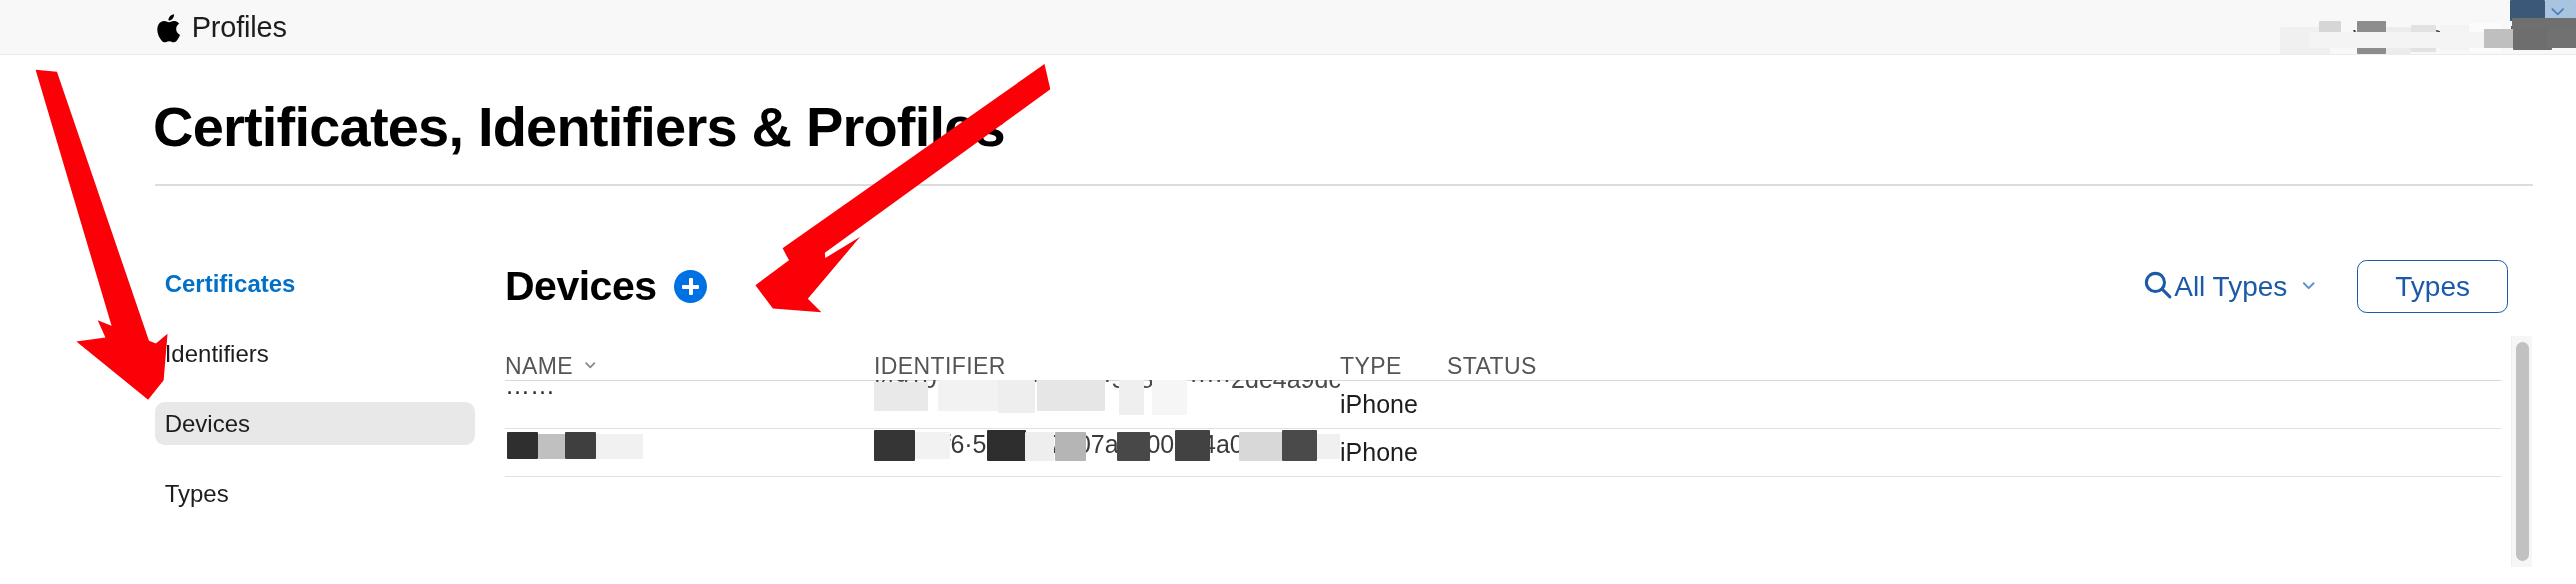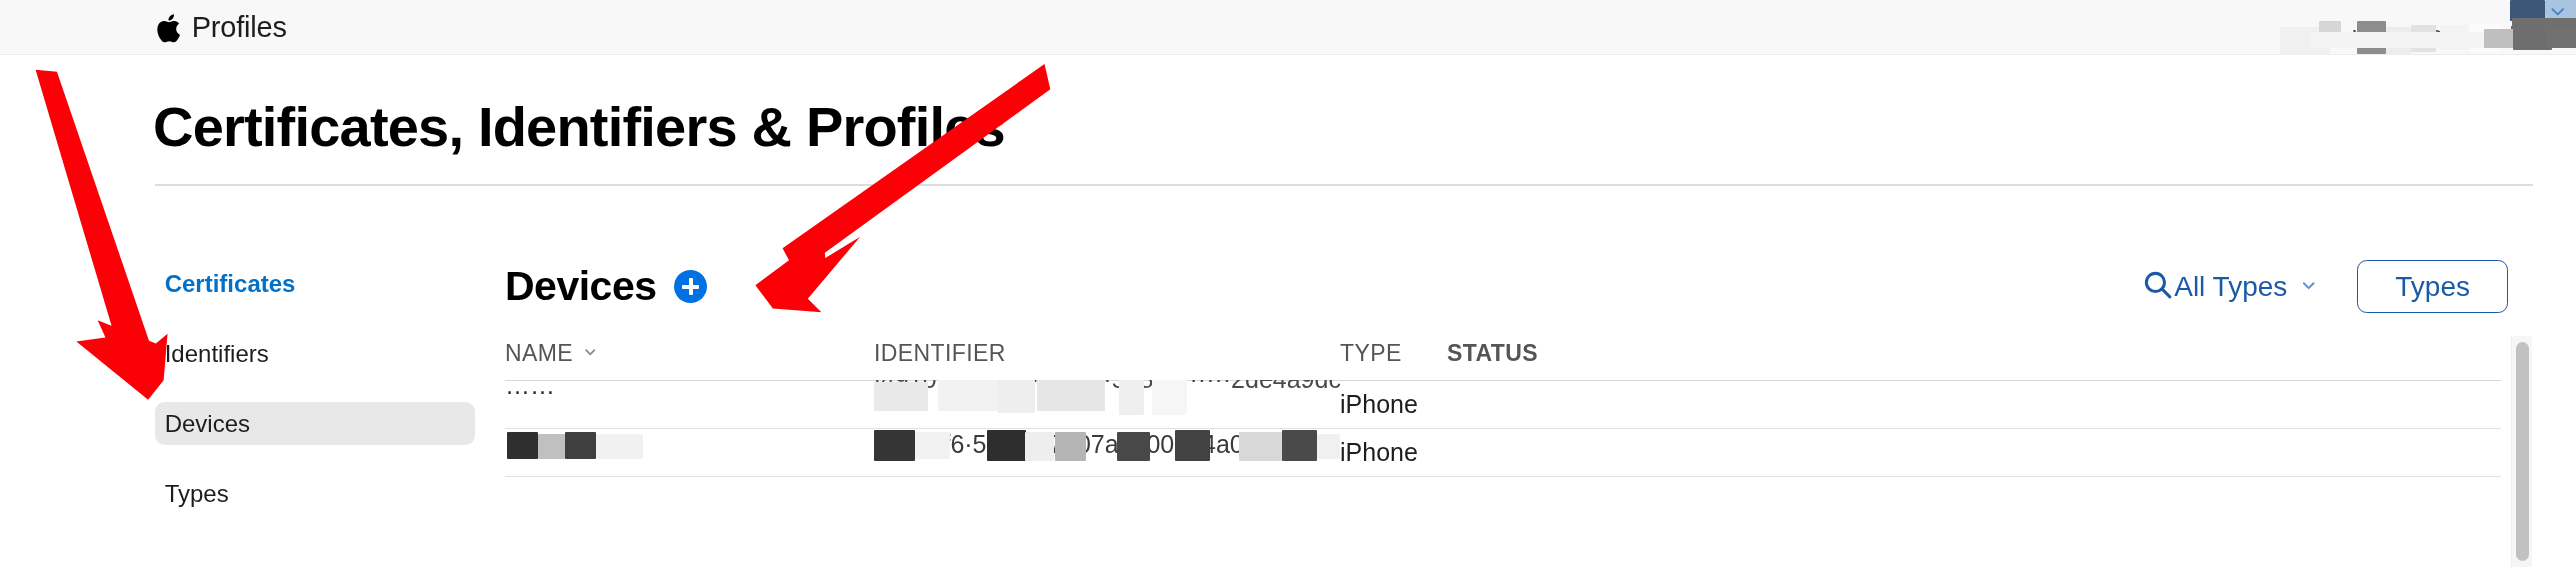--- a/index.html
+++ b/index.html
@@ -98,30 +98,30 @@
     margin-left: 39px; border: 1.9px solid #1c5aa8; border-radius: 9.7px;
     color: #1c5aa8; background: #fff; font-size: 28px;
     padding: 9.7px 37px; cursor: pointer;
     font-family: "Liberation Sans", sans-serif;
   }
 
   
   .table { position: relative; width: 1996px; margin-top: 5.8px; }
   .thead {
     display: flex; align-items: flex-end; height: 45px;
-    border-bottom: 1px solid #d8d8d8; padding-bottom: 13px;
+    border-bottom: 1px solid #d8d8d8; padding-bottom: 0;
   }
   .th {
     font-size: 23px; color: #555; letter-spacing: 0.4px;
     display: flex; align-items: center; gap: 8.7px; white-space: nowrap;
   }
   .col-name { width: 369px; }
   .col-identifier { width: 466px; }
   .col-type { width: 107px; align-items: center; }
-  .col-status { flex: 1; font-weight: bold; }
+  .col-status { flex: 1; }
   .chev-sort { width: 16.5px; height: 16.5px; color: #8b8b8b; }
 
   .trow {
     display: flex; align-items: center; height: 48px;
     border-bottom: 1px solid #e1e1e1;
   }
   .td { font-size: 25px; color: #1d1d1f; white-space: nowrap; overflow: hidden; }
   .cell-redacts { position: relative; height: 48px; }
   .cell-redacts .redact { position: absolute; }
   .ghost-text {

